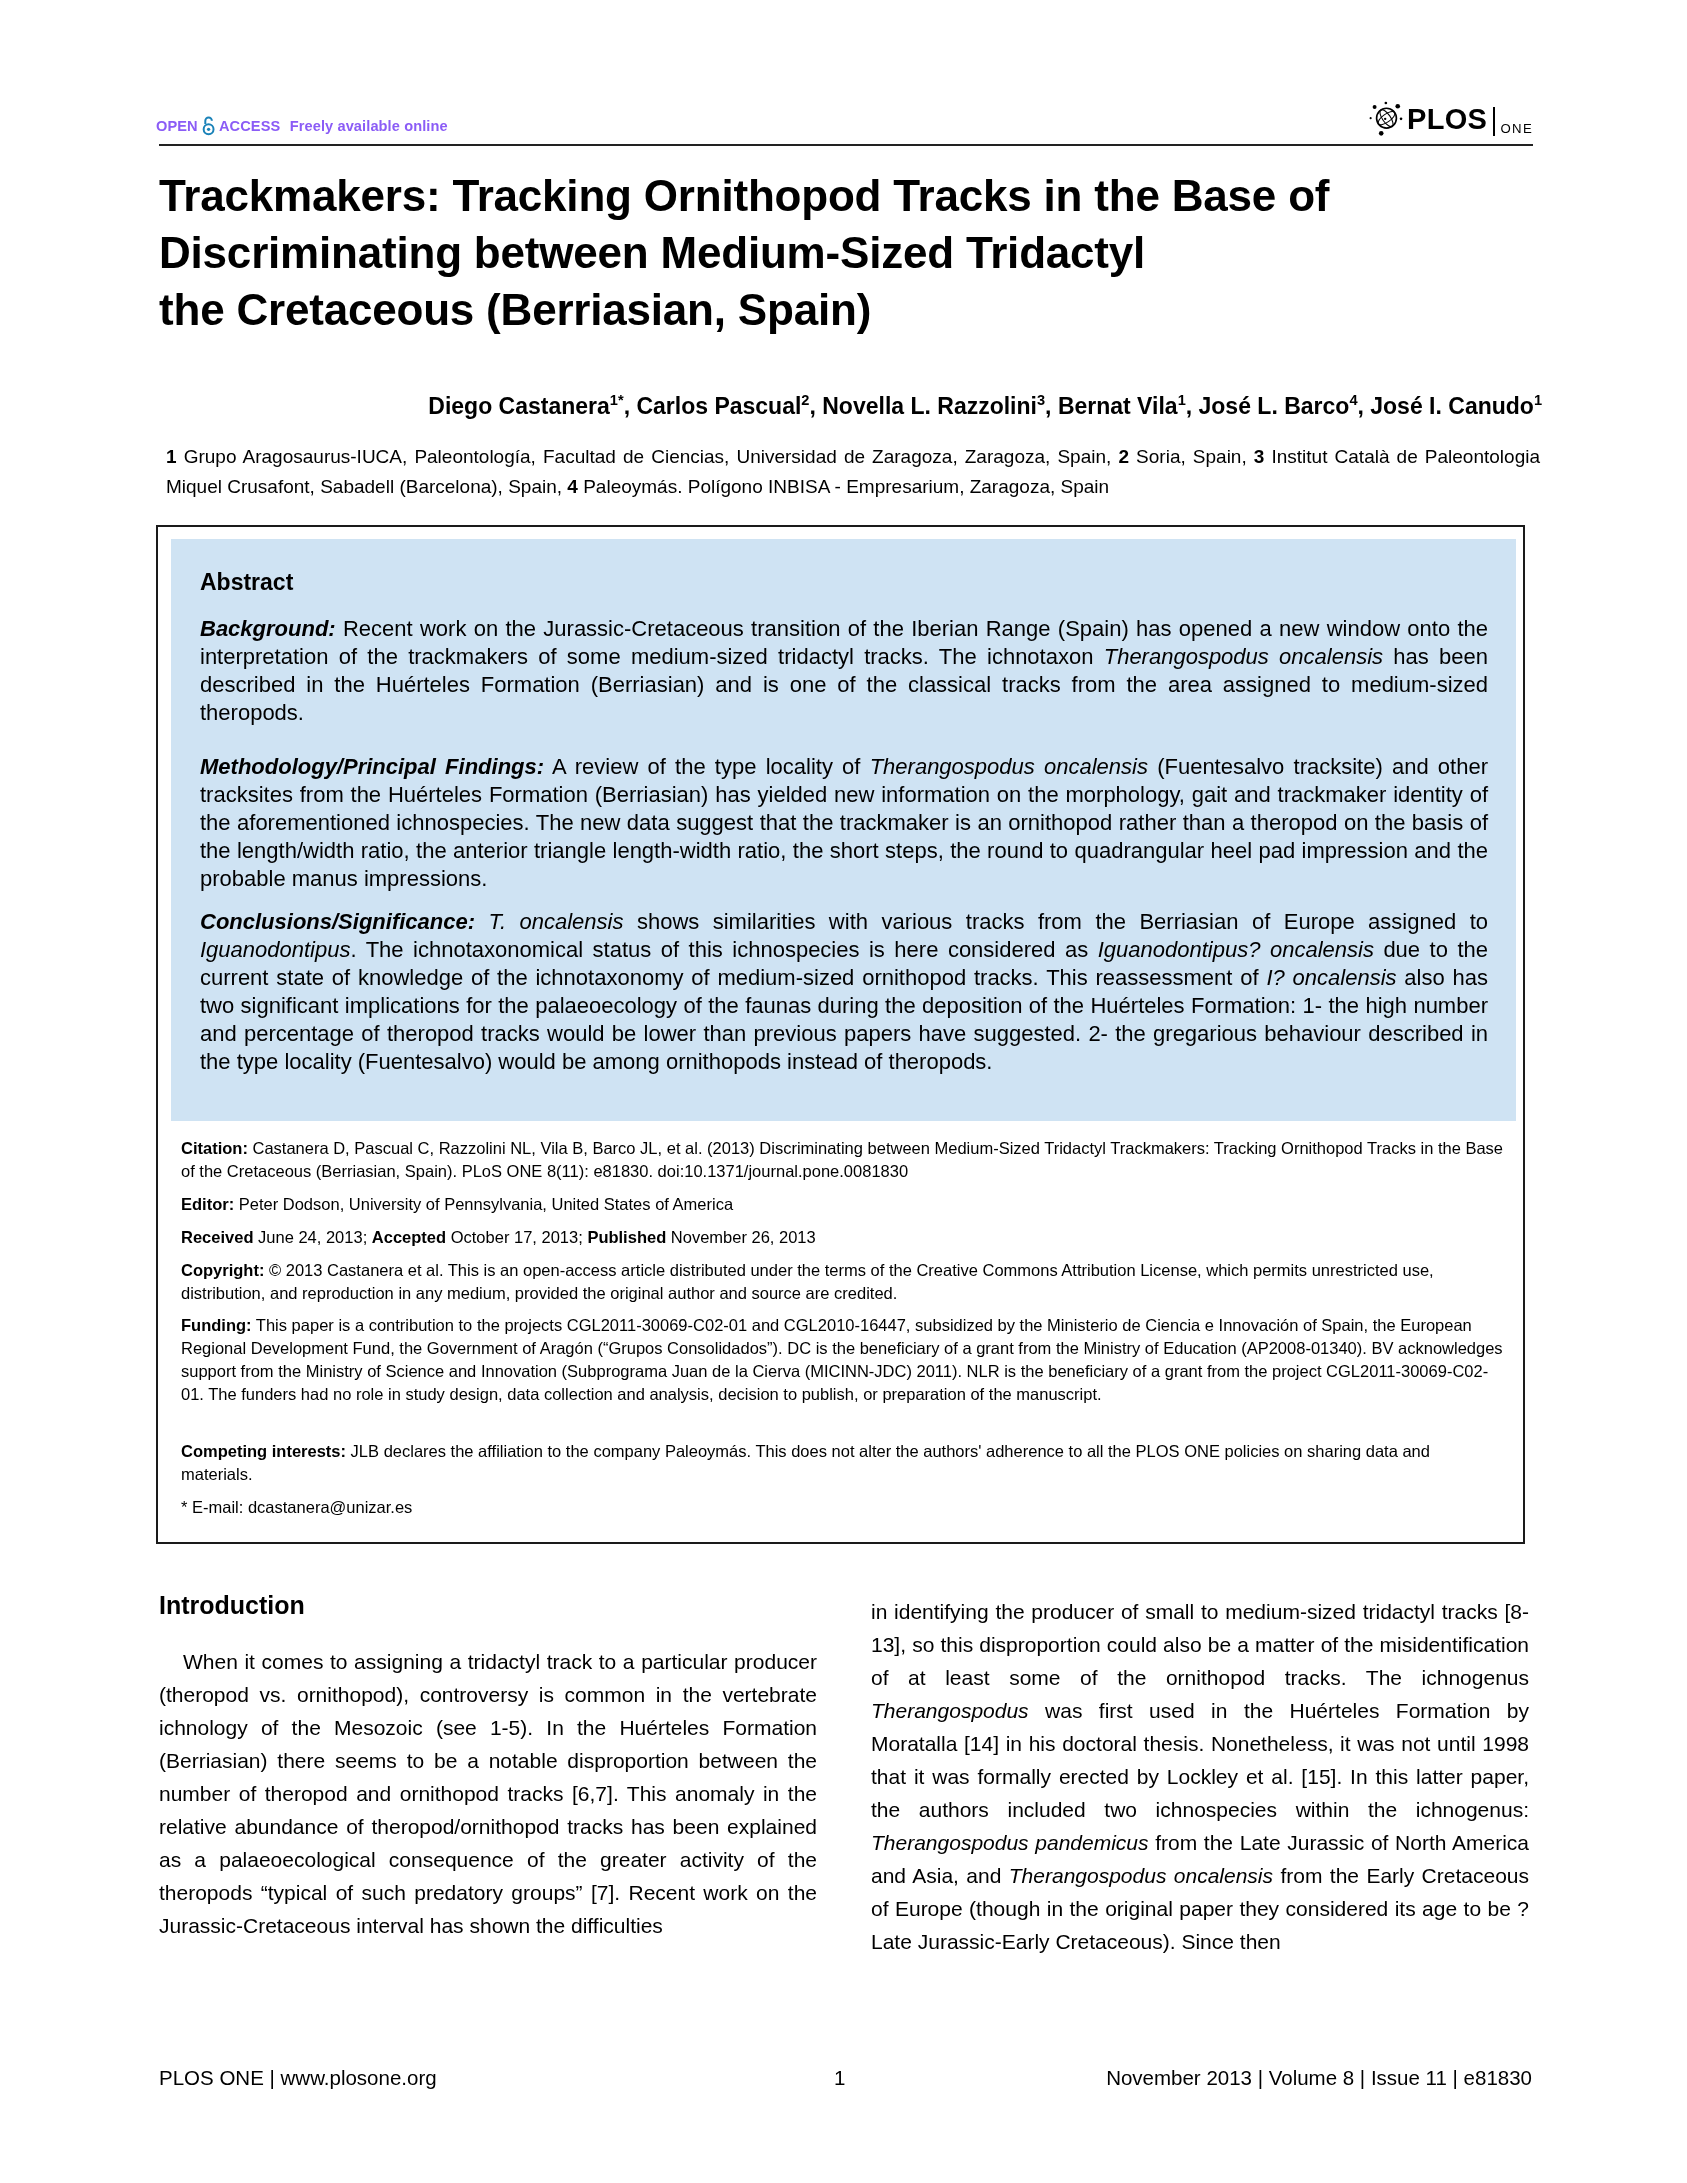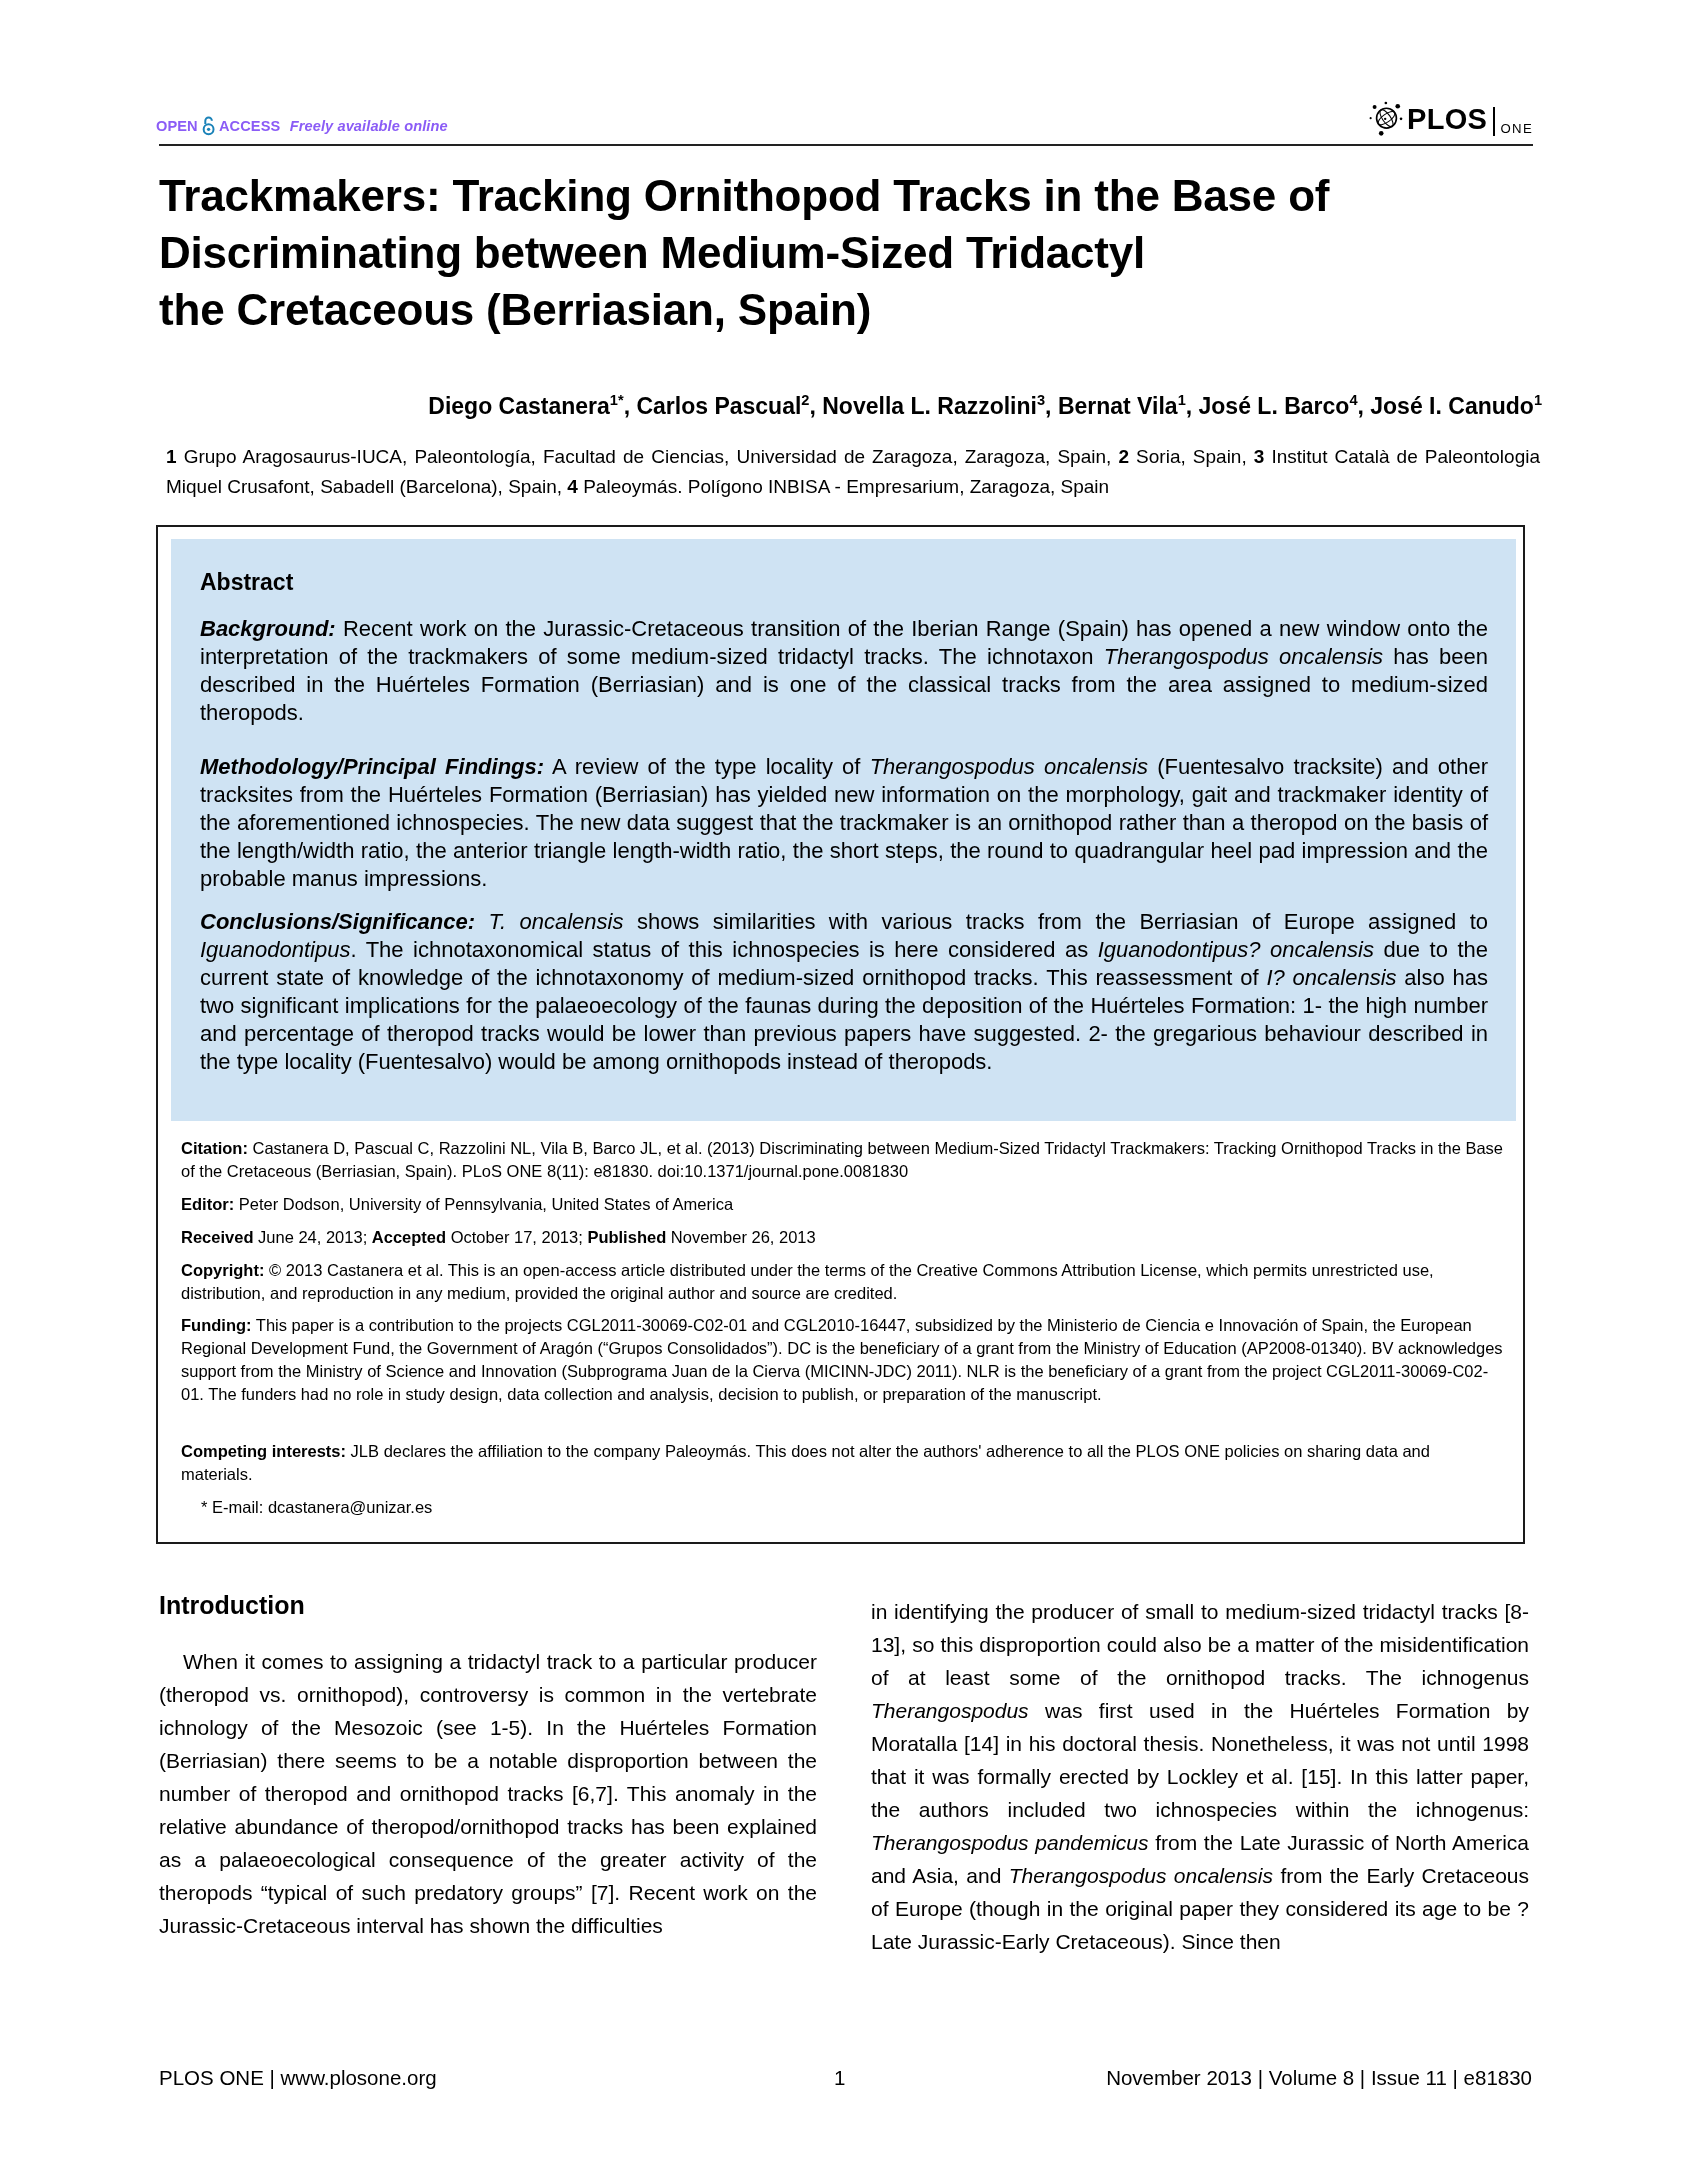--- a/index.html
+++ b/index.html
@@ -1,21 +1,21 @@
 <!DOCTYPE html>
 <html style="font-size:10.6px"><head>
 <meta charset="utf-8">
 <style>
   html, body { margin: 0; padding: 0; background: #ffffff; }
   body { width: 1688px; height: 2183px; position: relative; font-family: "Liberation Sans", sans-serif; color: #000; overflow: hidden; }
   .abs { position: absolute; }
   
   .oa { left: 156px; top: 116px; font-family: "Liberation Sans", sans-serif; font-weight: 700; font-size: 14.6px; color: #8b5cf6; letter-spacing: 0.1px; display: flex; align-items: center; gap: 4px; }
   .oa .lock { width: 13.2px; height: 20px; display: inline-block; }
-  .oa .free { margin-left: 5.3px; font-style: italic; }
+  .oa .free { margin-left: 5.3px; }
   .plos { right: 155px; top: 99px; display: flex; align-items: flex-end; gap: 2px; }
   .plos .globe { width: 37px; height: 37px; }
   .plos .word { font-weight: 700; font-size: 29px; letter-spacing: 0.3px; }
   .plos .sep { width: 1.3px; height: 29px; background: #000; margin: 0 4px; }
   .plos .one { font-size: 13.2px; letter-spacing: 1.3px; }
   .rule-top { left: 159px; top: 144px; width: 1374px; height: 2px; background: #222; }
   
   .title { left: 159px; top: 167px; width: 1383px; font-weight: 700; font-size: 44px; line-height: 57px; letter-spacing: -0.2px; }
   .authors { left: 159px; top: 392px; width: 1383px; font-weight: 700; font-size: 23px; text-align: right; }
   .authors sup { font-size: 14.6px; font-weight: 700; }
@@ -102,21 +102,21 @@
 <div class="abs abs-para" style="top:753px;"><span class="lead">Methodology/Principal Findings:</span><span> A review of the type locality of </span><i>Therangospodus oncalensis</i><span> (Fuentesalvo tracksite) and other tracksites from the Huérteles Formation (Berriasian) has yielded new information on the morphology, gait and trackmaker identity of the aforementioned ichnospecies. The new data suggest that the trackmaker is an ornithopod rather than a theropod on the basis of the length/width ratio, the anterior triangle length-width ratio, the short steps, the round to quadrangular heel pad impression and the probable manus impressions.</span></div>
 
 <div class="abs abs-para" style="top:908px;"><span class="lead">Conclusions/Significance:</span><i> T. oncalensis</i><span> shows similarities with various tracks from the Berriasian of Europe assigned to </span><i>Iguanodontipus</i><span>. The ichnotaxonomical status of this ichnospecies is here considered as </span><i>Iguanodontipus? oncalensis</i><span> due to the current state of knowledge of the ichnotaxonomy of medium-sized ornithopod tracks. This reassessment of </span><i>I? oncalensis</i><span> also has two significant implications for the palaeoecology of the faunas during the deposition of the Huérteles Formation: 1- the high number and percentage of theropod tracks would be lower than previous papers have suggested. 2- the gregarious behaviour described in the type locality (Fuentesalvo) would be among ornithopods instead of theropods.</span></div>
 
 <div class="abs meta" style="top:1137px;"><b>Citation:</b><span> Castanera D, Pascual C, Razzolini NL, Vila B, Barco JL, et al. (2013) Discriminating between Medium-Sized Tridactyl Trackmakers: Tracking Ornithopod Tracks in the Base of the Cretaceous (Berriasian, Spain). PLoS ONE 8(11): e81830. doi:10.1371/journal.pone.0081830</span></div>
 <div class="abs meta" style="top:1193px;"><b>Editor:</b><span> Peter Dodson, University of Pennsylvania, United States of America</span></div>
 <div class="abs meta" style="top:1226px;"><b>Received</b><span> June 24, 2013; </span><b>Accepted</b><span> October 17, 2013; </span><b>Published</b><span> November 26, 2013</span></div>
 <div class="abs meta" style="top:1259px;"><b>Copyright:</b><span> © 2013 Castanera et al. This is an open-access article distributed under the terms of the Creative Commons Attribution License, which permits unrestricted use, distribution, and reproduction in any medium, provided the original author and source are credited.</span></div>
 <div class="abs meta" style="top:1314px;"><b>Funding:</b><span> This paper is a contribution to the projects CGL2011-30069-C02-01 and CGL2010-16447, subsidized by the Ministerio de Ciencia e Innovación of Spain, the European Regional Development Fund, the Government of Aragón (“Grupos Consolidados”). DC is the beneficiary of a grant from the Ministry of Education (AP2008-01340). BV acknowledges support from the Ministry of Science and Innovation (Subprograma Juan de la Cierva (MICINN-JDC) 2011). NLR is the beneficiary of a grant from the project CGL2011-30069-C02-01. The funders had no role in study design, data collection and analysis, decision to publish, or preparation of the manuscript.</span></div>
 <div class="abs meta" style="top:1440px;"><b>Competing interests:</b><span> JLB declares the affiliation to the company Paleoymás. This does not alter the authors' adherence to all the PLOS ONE policies on sharing data and materials.</span></div>
-<div class="abs meta" style="top:1496px;margin-left:20px;">* E-mail: dcastanera@unizar.es</div>
+<div class="abs meta" style="top:1496px;">* E-mail: dcastanera@unizar.es</div>
 
 <div class="abs intro-h">Introduction</div>
 <div class="abs col col-left">When it comes to assigning a tridactyl track to a particular producer (theropod vs. ornithopod), controversy is common in the vertebrate ichnology of the Mesozoic (see 1-5). In the Huérteles Formation (Berriasian) there seems to be a notable disproportion between the number of theropod and ornithopod tracks [6,7]. This anomaly in the relative abundance of theropod/ornithopod tracks has been explained as a palaeoecological consequence of the greater activity of the theropods “typical of such predatory groups” [7]. Recent work on the Jurassic-Cretaceous interval has shown the difficulties</div>
 <div class="abs col col-right"><span>in identifying the producer of small to medium-sized tridactyl tracks [8-13], so this disproportion could also be a matter of the misidentification of at least some of the ornithopod tracks. The ichnogenus </span><i>Therangospodus</i><span> was first used in the Huérteles Formation by Moratalla [14] in his doctoral thesis. Nonetheless, it was not until 1998 that it was formally erected by Lockley et al. [15]. In this latter paper, the authors included two ichnospecies within the ichnogenus: </span><i>Therangospodus pandemicus</i><span> from the Late Jurassic of North America and Asia, and </span><i>Therangospodus oncalensis</i><span> from the Early Cretaceous of Europe (though in the original paper they considered its age to be ?Late Jurassic-Early Cretaceous). Since then</span></div>
 
 <div class="abs foot foot-left">PLOS ONE | www.plosone.org</div>
 <div class="abs foot foot-center">1</div>
 <div class="abs foot foot-right">November 2013 | Volume 8 | Issue 11 | e81830</div>
 
 

